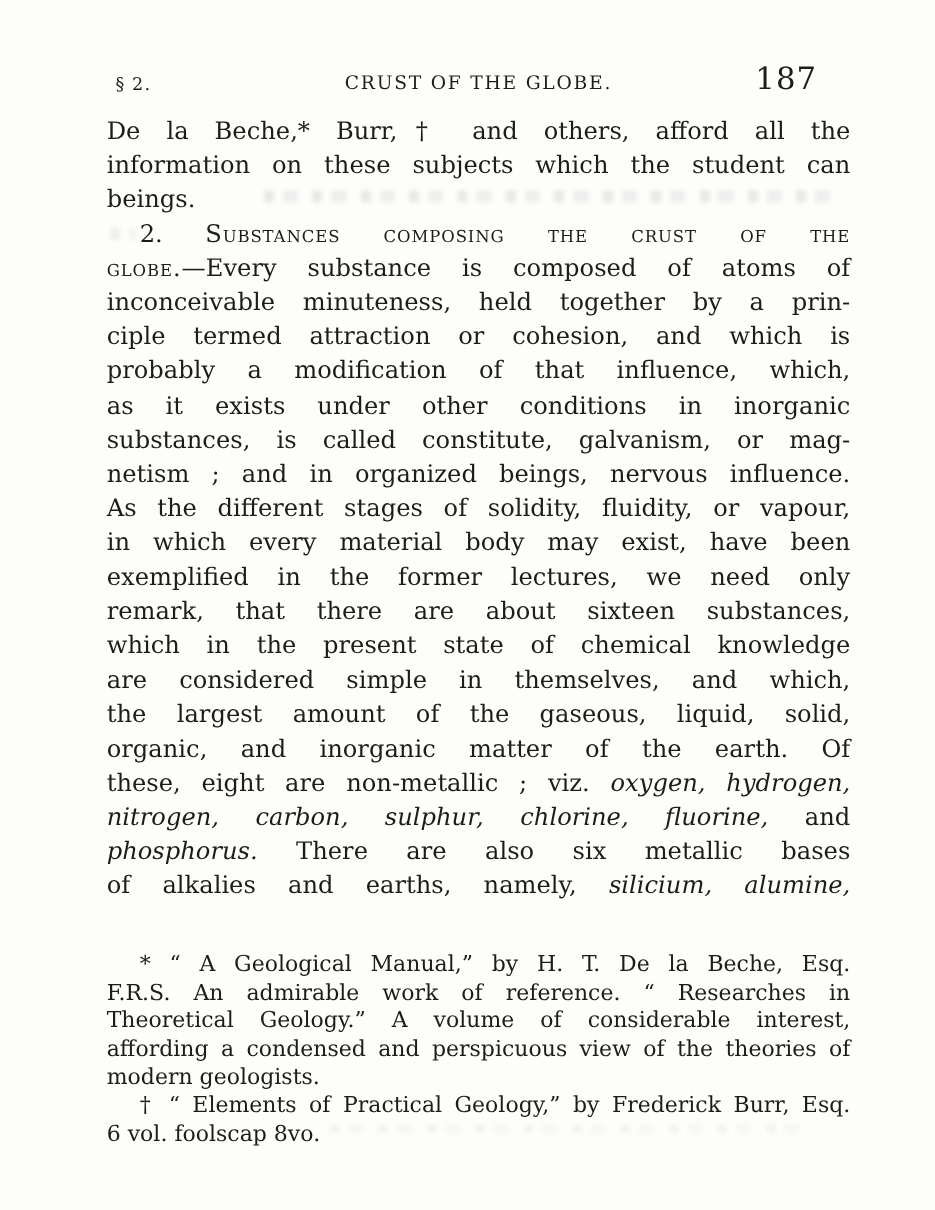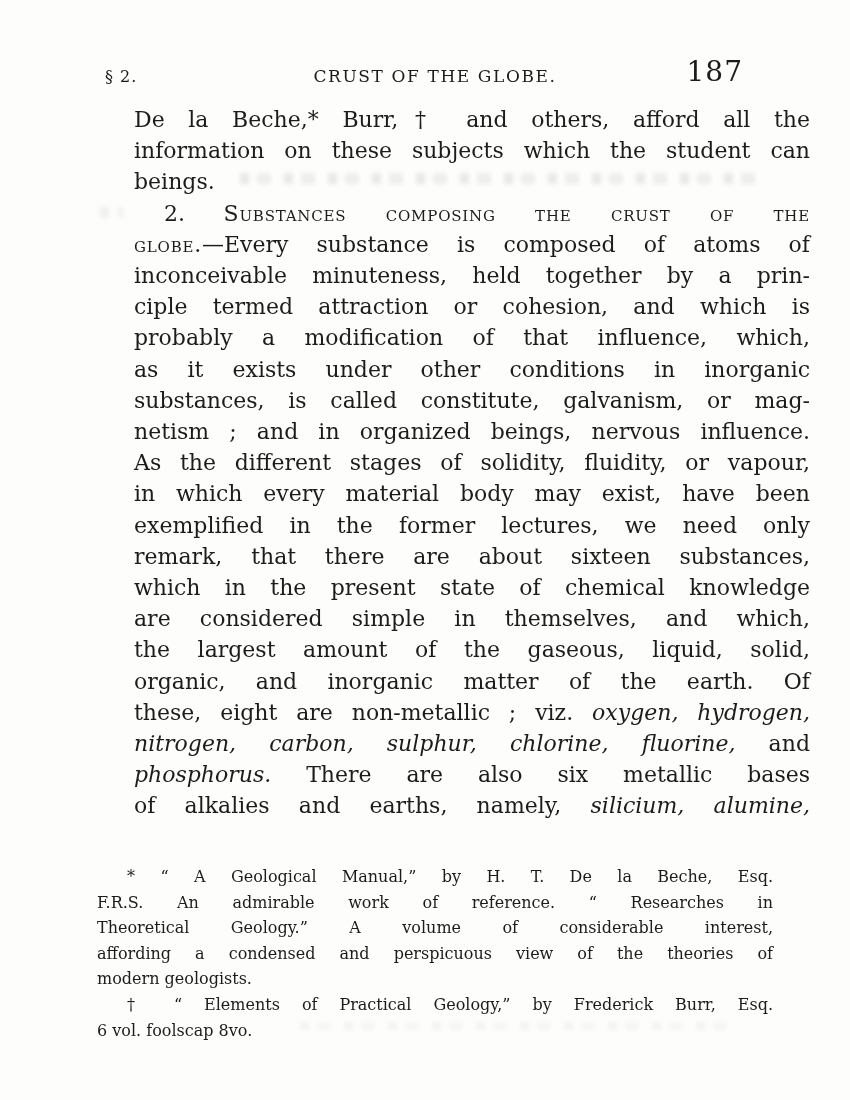--- a/index.html
+++ b/index.html
@@ -51,28 +51,27 @@
   }
 
   
   .body-text {
     position: absolute;
     top: 104px;
     left: 97px;
     width: 676px;
     font-size: 22px;
     line-height: 31.2px;
-    margin-left: 37px;
   }
   .footnotes {
     position: absolute;
     top: 864px;
     left: 97px;
     width: 676px;
-    font-size: 16px;
+    font-size: 20px;
     line-height: 25.6px;
   }
   .line {
     text-align: justify;
     text-align-last: justify;
   }
   .line.no-justify {
     text-align-last: left;
   }
   .line.indent {

